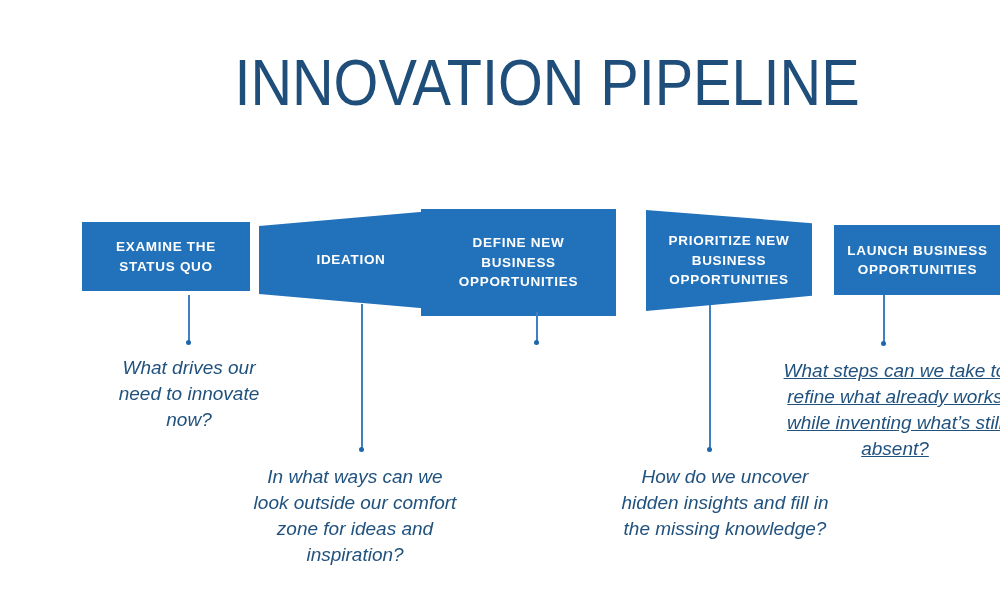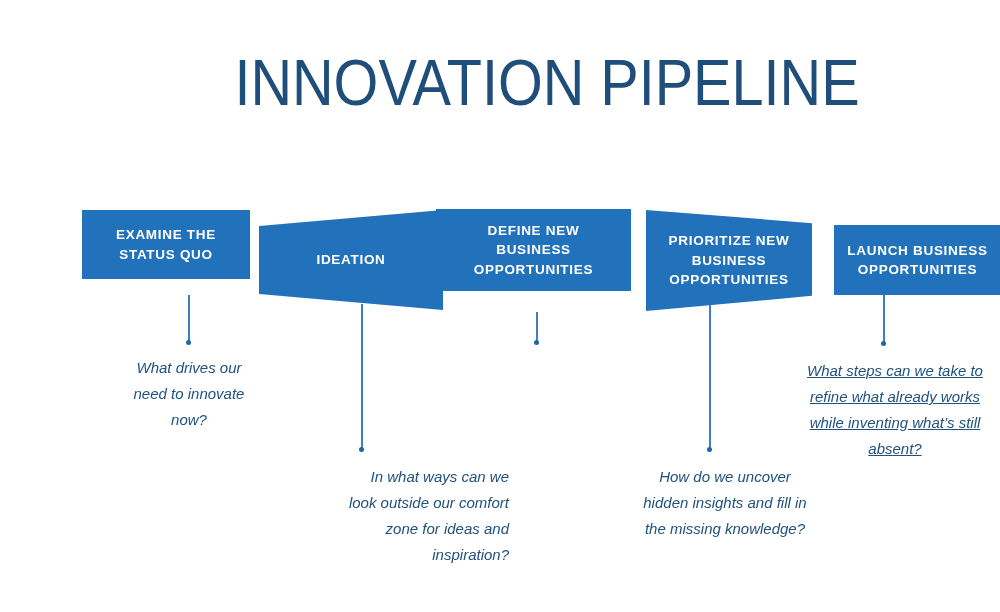--- a/index.html
+++ b/index.html
@@ -41,24 +41,24 @@
   }
   .stage-label{
     color:#ffffff;
     font-weight:700;
     font-size:13.5px;
     line-height:19.5px;
     letter-spacing:0.7px;
     text-align:center;
     white-space:pre-line;
   }
-  .stage-1{left:35px;top:210px;width:168px;height:69px;}
+  .stage-1{left:35px;top:222px;width:168px;height:69px;}
   .stage-2{left:212px;top:210px;width:184px;height:100px;
     clip-path:polygon(0 16%,100% 0,100% 100%,0 84%);}
-  .stage-3{left:389px;top:209px;width:195px;height:82px;}
+  .stage-3{left:374px;top:209px;width:195px;height:107px;}
   .stage-4{left:599px;top:210px;width:166px;height:101px;
     clip-path:polygon(0 0,100% 13%,100% 85%,0 100%);}
   .stage-5{left:787px;top:225px;width:167px;height:70px;}
   .connector-line{
     position:absolute;
     width:1.5px;
     background:var(--line-blue);
   }
   .connector-dot{
     position:absolute;
@@ -74,27 +74,27 @@
   .dot-3{left:487px;top:340px;}
   .line-4{left:662px;top:305px;height:143px;}
   .dot-4{left:660px;top:447px;}
   .line-5{left:836px;top:295px;height:47px;}
   .dot-5{left:834px;top:341px;}
   .question{
     position:absolute;
     width:260px;
     text-align:center;
     font-style:italic;
-    font-size:15px;
+    font-size:19px;
     line-height:26px;
     color:var(--text-blue);
     white-space:pre-line;
   }
   .question-1{left:12px;top:355px;}
-  .question-2{left:202px;top:464px;text-align:right;}
+  .question-2{left:178px;top:464px;}
   .question-3{left:360px;top:355px;}
   .question-4{left:548px;top:464px;}
   .question-5{left:718px;top:358px;text-decoration:underline;}
 </style>
 </head>
 <body>
 
 <div class="canvas">
 
   <h1 class="title">INNOVATION PIPELINE</h1>

